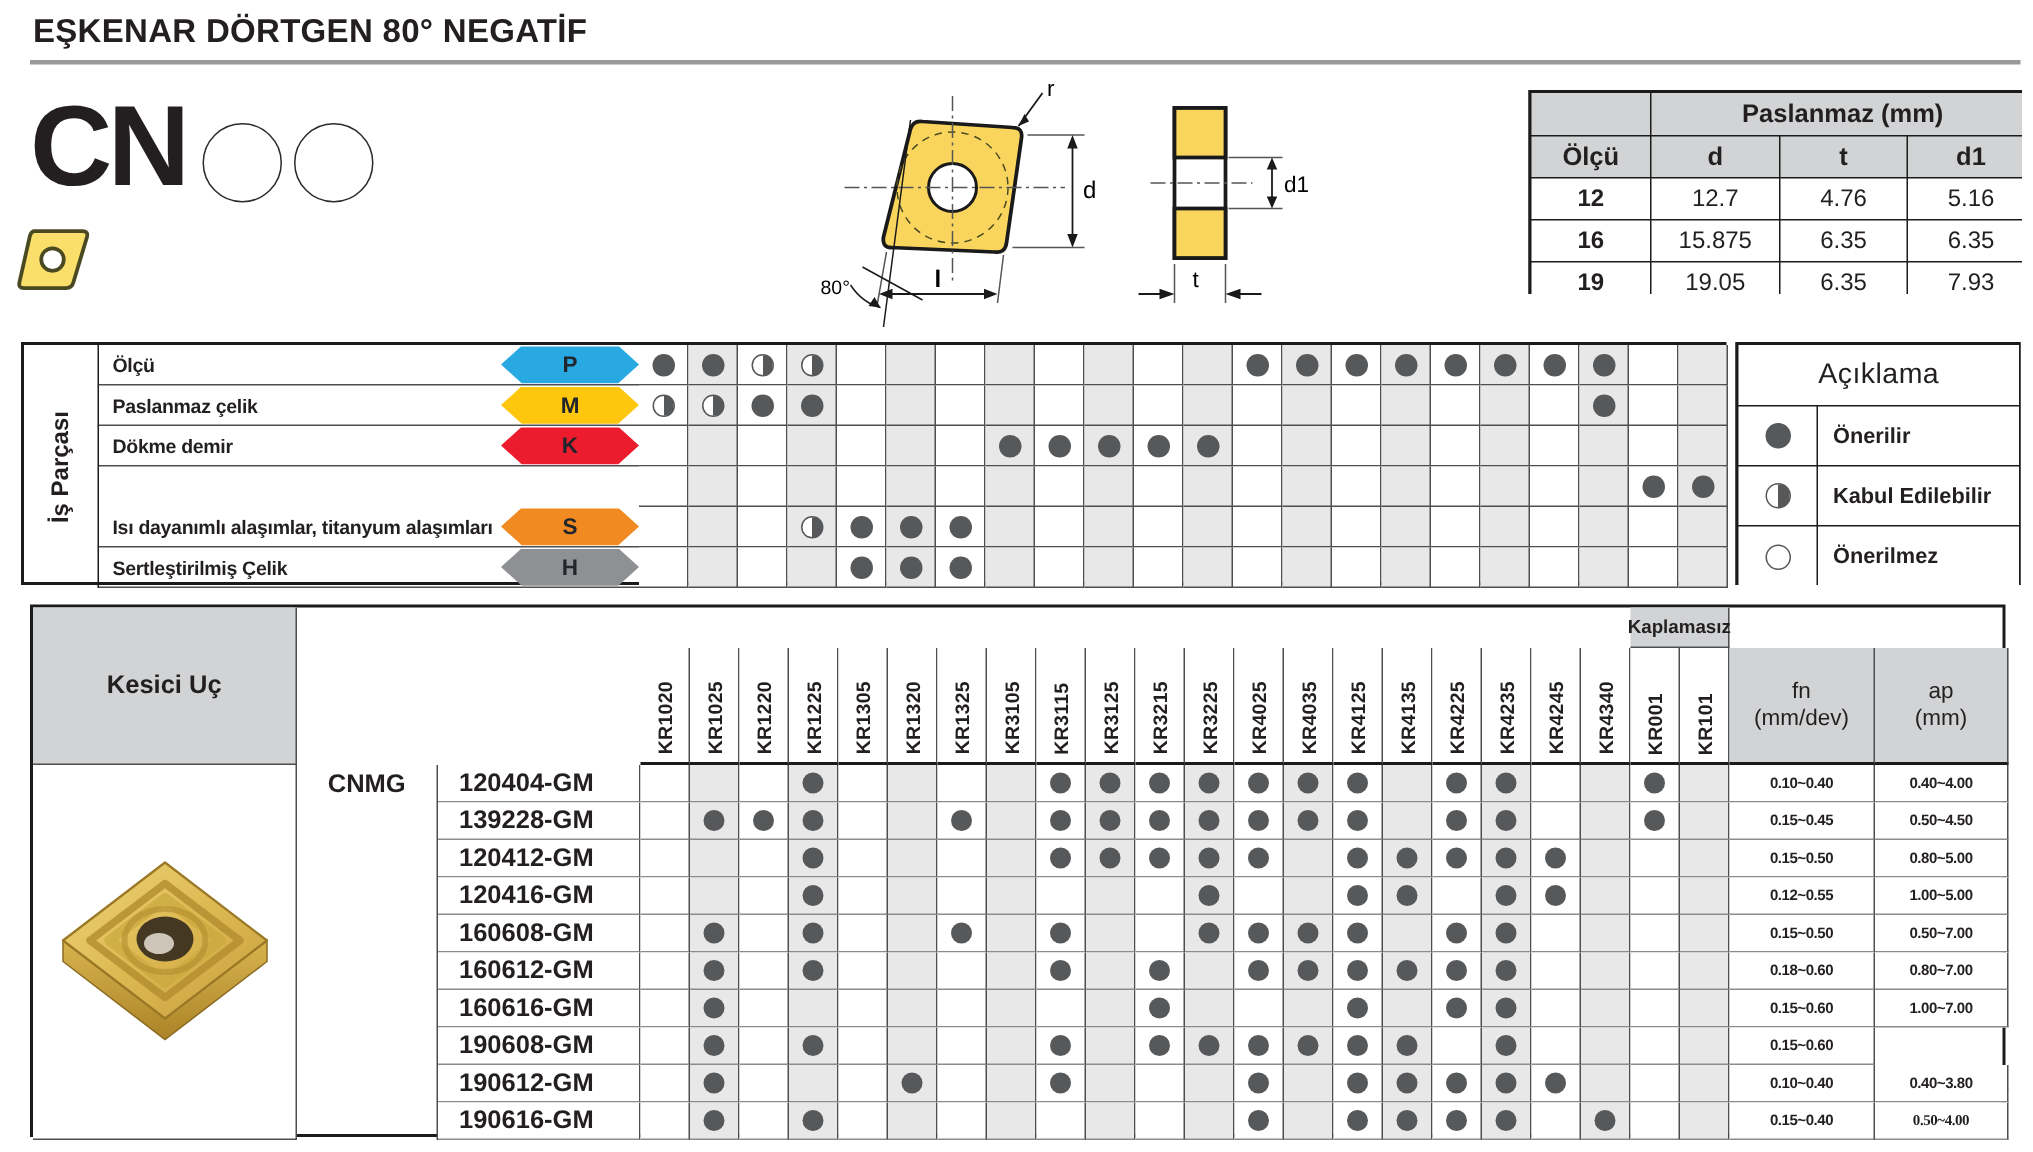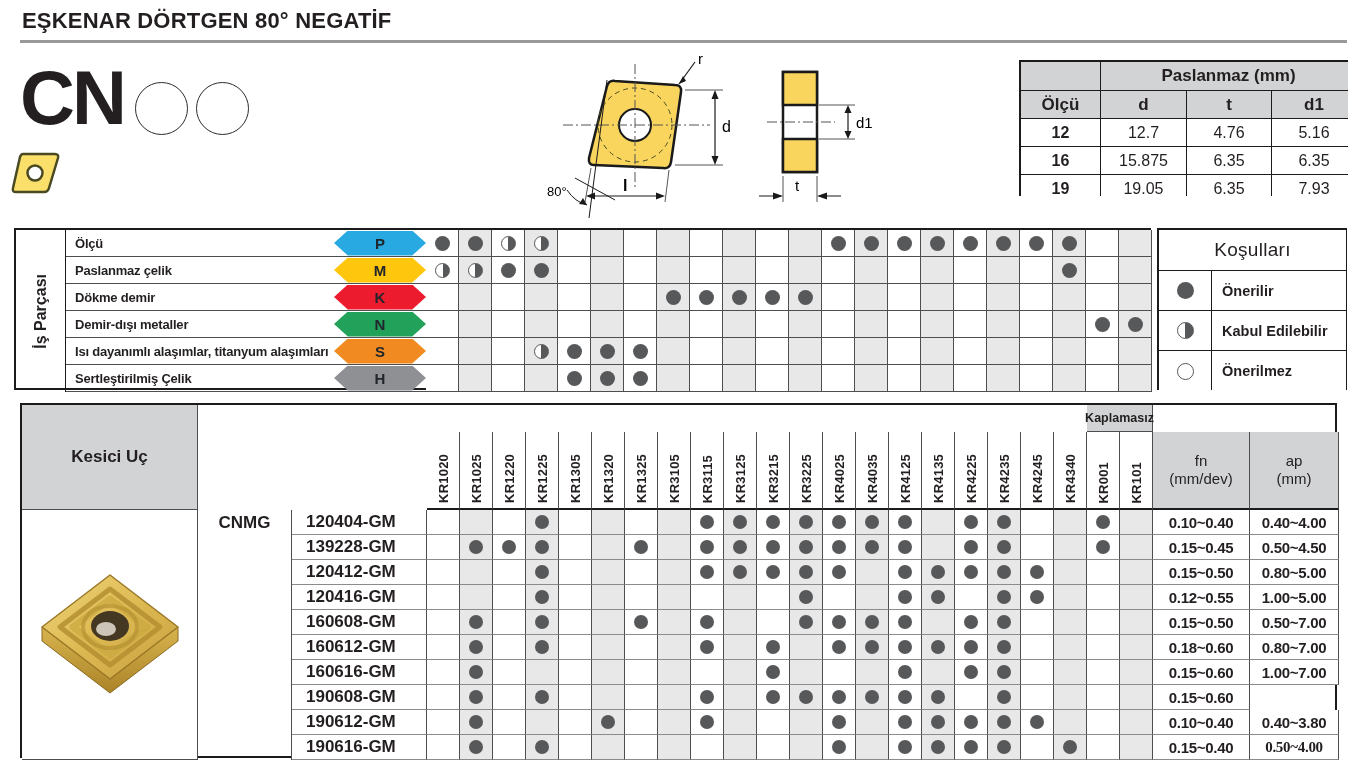--- a/index.html
+++ b/index.html
@@ -64,21 +64,21 @@
   .small-head { font-size:12.5px; }
   .grade-h { align-items:flex-end; padding-bottom:5px; border-bottom:2px solid #1b1b1b; }
   .grade-h span { writing-mode:vertical-rl; transform:rotate(180deg); font-weight:bold; font-size:13px; letter-spacing:.2px; }
   .fnap-h { flex-direction:column; font-weight:normal; font-size:15px; line-height:1.2; border-bottom:2px solid #1b1b1b; background:#d1d3d4; }
   .insert-cell { grid-column:1; grid-row:3/13; border-right:1px solid #4d4e50; display:flex; align-items:center; justify-content:center; }
   .series-cell { grid-column:2; grid-row:3/13; border-right:1px solid #4d4e50; display:flex; justify-content:center; align-items:flex-start; padding-top:3px; font-weight:bold; font-size:17px; }
   .code-cell { justify-content:flex-start; padding-left:14px; font-weight:bold; font-size:17px; border-bottom:1px solid #8a8b8d; }
   .body-cell { border-bottom:1px solid #8a8b8d; }
   .body-cell.shade { background:#e8e8e9; }
   .mdot { width:14px; height:14px; border-radius:50%; background:#57585a; }
-  .val { font-size:15px; font-weight:bold; letter-spacing:-.3px; }
+  .val { font-size:10px; font-weight:bold; letter-spacing:-.3px; }
 </style>
 </head>
 <body>
 
 <div class="page">
 
   <div class="title">EŞKENAR DÖRTGEN 80° NEGATİF</div>
   <div class="rule"></div>
 
   <div class="cn">CN</div>
@@ -276,24 +276,20 @@
       <div class="gcell" style="grid-area: 3 / 15;"></div>
       <div class="gcell shade" style="grid-area: 3 / 16;"></div>
       <div class="gcell" style="grid-area: 3 / 17;"></div>
       <div class="gcell shade" style="grid-area: 3 / 18;"></div>
       <div class="gcell" style="grid-area: 3 / 19;"></div>
       <div class="gcell shade" style="grid-area: 3 / 20;"></div>
       <div class="gcell" style="grid-area: 3 / 21;"></div>
       <div class="gcell shade" style="grid-area: 3 / 22;"></div>
       <div class="gcell" style="grid-area: 3 / 23;"></div>
       <div class="gcell shade" style="grid-area: 3 / 24;"></div>
-      <div class="mat-name" style="grid-area: 4 / 2;">
-        <span class="mn">Demir-dışı metaller</span>
-        <div class="hex" style="background: rgb(34, 161, 91);">N</div>
-      </div>
       <div class="gcell" style="grid-area: 4 / 3;"></div>
       <div class="gcell shade" style="grid-area: 4 / 4;"></div>
       <div class="gcell" style="grid-area: 4 / 5;"></div>
       <div class="gcell shade" style="grid-area: 4 / 6;"></div>
       <div class="gcell" style="grid-area: 4 / 7;"></div>
       <div class="gcell shade" style="grid-area: 4 / 8;"></div>
       <div class="gcell" style="grid-area: 4 / 9;"></div>
       <div class="gcell shade" style="grid-area: 4 / 10;"></div>
       <div class="gcell" style="grid-area: 4 / 11;"></div>
       <div class="gcell shade" style="grid-area: 4 / 12;"></div>
@@ -375,21 +371,21 @@
       <div class="gcell shade" style="grid-area: 6 / 18;"></div>
       <div class="gcell" style="grid-area: 6 / 19;"></div>
       <div class="gcell shade" style="grid-area: 6 / 20;"></div>
       <div class="gcell" style="grid-area: 6 / 21;"></div>
       <div class="gcell shade" style="grid-area: 6 / 22;"></div>
       <div class="gcell" style="grid-area: 6 / 23;"></div>
       <div class="gcell shade" style="grid-area: 6 / 24;"></div>
     </div>
 
   <div class="legend">
-      <div class="lcell lhead">Koşulları</div>
+      <div class="lcell lhead">Açıklama</div>
       <div class="lcell lsym">
         <div class="sym full"></div>
       </div>
       <div class="lcell llab">Önerilir</div>
       <div class="lcell lsym">
         <div class="sym half"></div>
       </div>
       <div class="lcell llab">Kabul Edilebilir</div>
       <div class="lcell lsym">
         <div class="sym none"></div>

